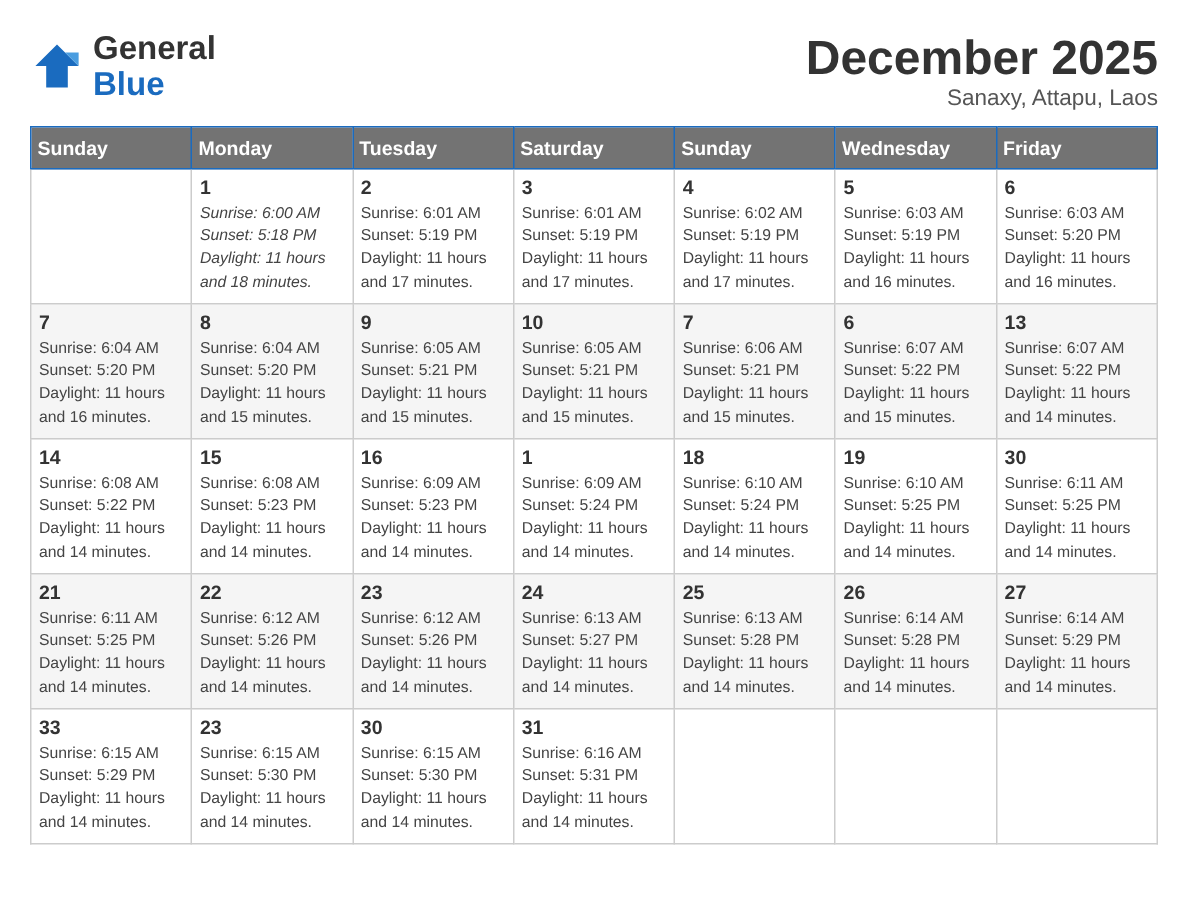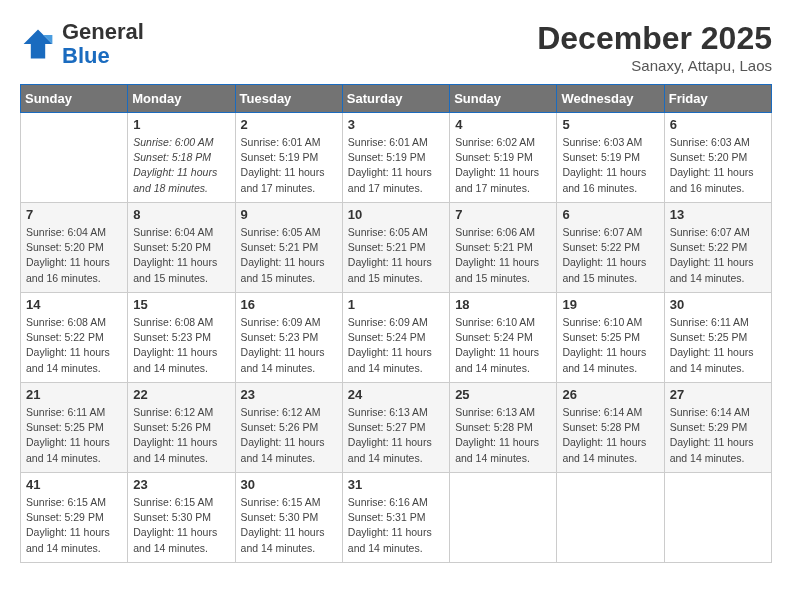--- a/index.html
+++ b/index.html
@@ -311,21 +311,21 @@
         <td>
           <div class="day-num">27</div>
           <div class="day-info" style="white-space: pre-line;">Sunrise: 6:14 AM
 Sunset: 5:29 PM
 Daylight: 11 hours
 and 14 minutes.</div>
         </td>
       </tr>
       <tr>
         <td>
-          <div class="day-num">41</div>
+          <div class="day-num">33</div>
           <div class="day-info" style="white-space: pre-line;">Sunrise: 6:15 AM
 Sunset: 5:29 PM
 Daylight: 11 hours
 and 14 minutes.</div>
         </td>
         <td>
           <div class="day-num">23</div>
           <div class="day-info" style="white-space: pre-line;">Sunrise: 6:15 AM
 Sunset: 5:30 PM
 Daylight: 11 hours

